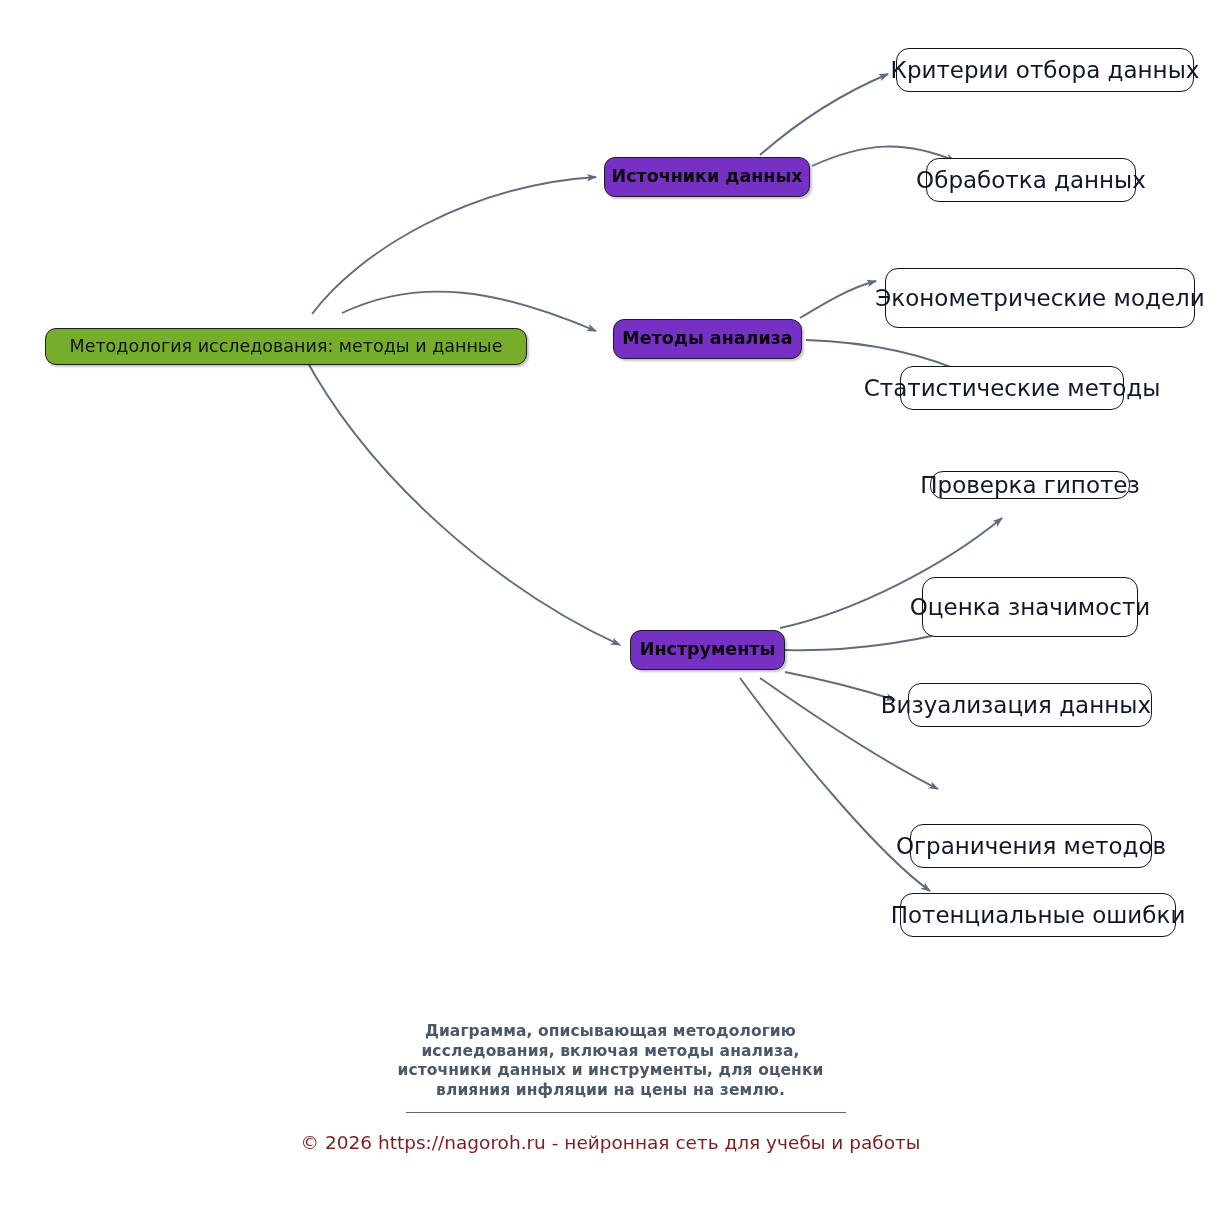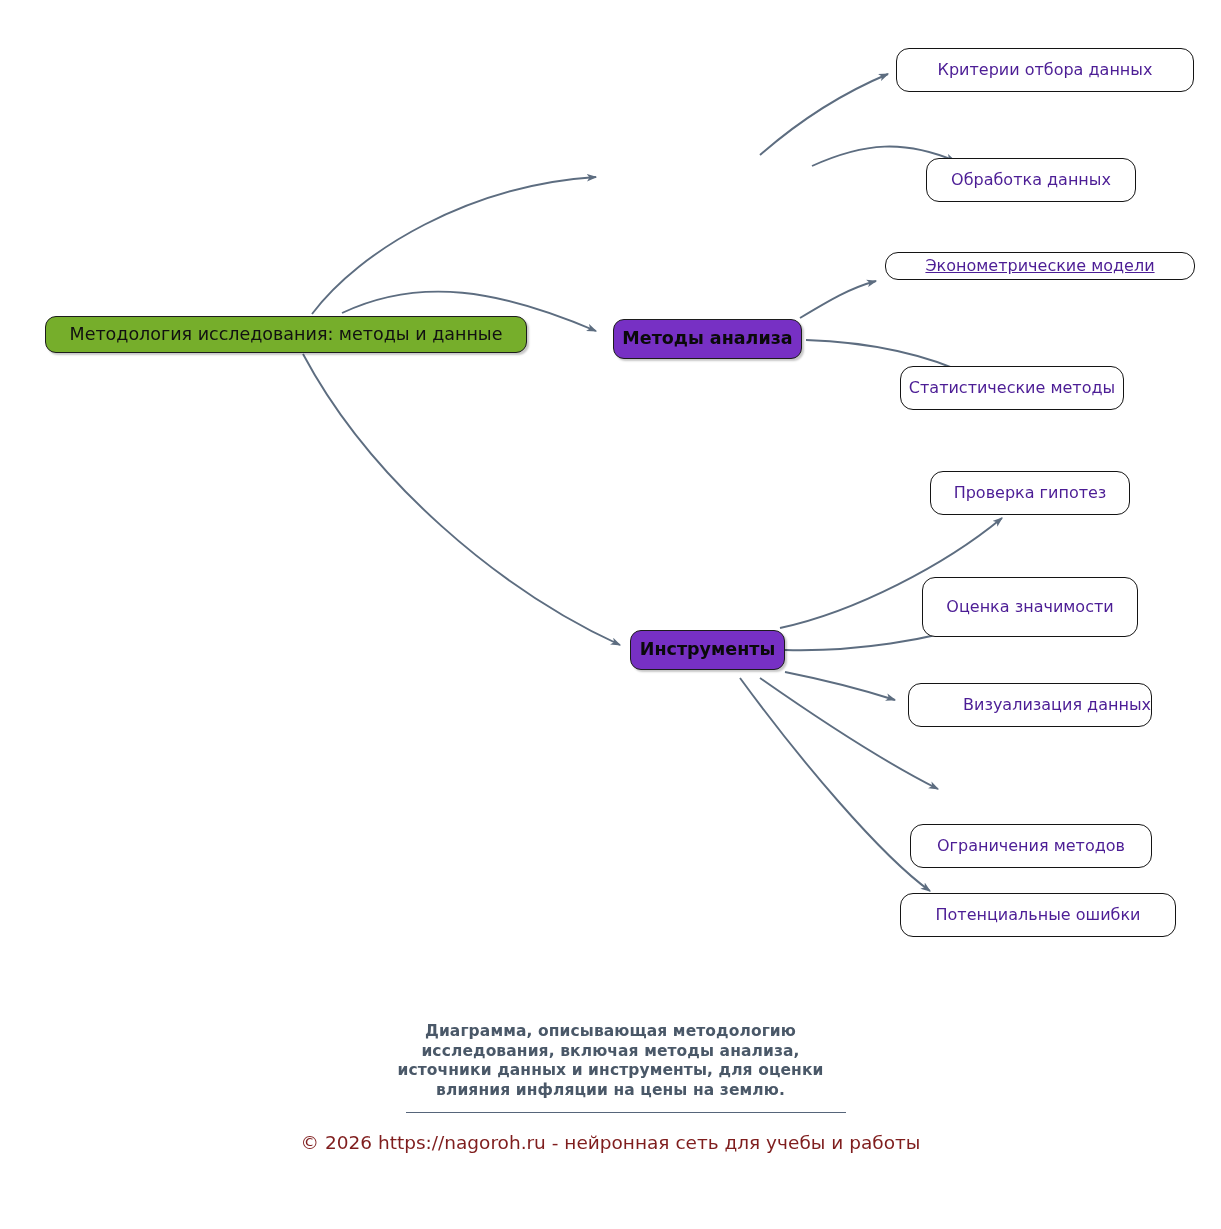--- a/index.html
+++ b/index.html
@@ -66,22 +66,22 @@
     color: #0a0a0a;
     font-size: 17.5px;
     font-weight: 600;
     box-shadow: 2px 2px 2px rgba(0,0,0,0.22);
   }
 
   
   .node-leaf {
     background: #ffffff;
     border: 1.7px solid #141414;
-    color: #4c1d95;
-    font-size: 16px;
+    color: #0f172a;
+    font-size: 23px;
     border-radius: 13px;
   }
   #caption {
     position: absolute;
     left: 0;
     top: 1022px;
     width: 1221px;
     text-align: center;
     color: #4A5868;
     font-size: 15.5px;
@@ -142,50 +142,53 @@
       <path d="M 785,650 C 855,652 930,640 983,622"></path>
 
       <path d="M 785,672 C 835,682 870,692 895,700"></path>
 
       <path d="M 760,678 C 820,720 890,765 938,789"></path>
 
       <path d="M 740,678 C 800,760 880,855 930,891"></path>
     </g>
   </svg>
 
-  <div class="node node-root" style="left:45px; top:316px; width:482px; height:37px;">
+  <div class="node node-root" style="left:45px; top:328px; width:482px; height:37px;">
     <span class="node-label">Методология исследования: методы и данные</span>
   </div>
 
+  <div class="node node-branch" style="left:604px; top:157px; width:206px; height:40px;">
+    <span class="node-label">Источники данных</span>
+  </div>
 
   <div class="node node-leaf" style="left:896px; top:48px; width:298px; height:44px;">
     <span class="node-label">Критерии отбора данных</span>
   </div>
 
   <div class="node node-leaf" style="left:926px; top:158px; width:210px; height:44px;">
     <span class="node-label">Обработка данных</span>
   </div>
 
   <div class="node node-branch" style="left:613px; top:319px; width:189px; height:40px;">
     <span class="node-label">Методы анализа</span>
   </div>
 
-  <div class="node node-leaf" style="left:885px; top:252px; width:310px; height:28px;text-decoration:underline;">
+  <div class="node node-leaf" style="left:885px; top:268px; width:310px; height:60px;">
     <span class="node-label">Эконометрические модели</span>
   </div>
 
   <div class="node node-leaf" style="left:900px; top:366px; width:224px; height:44px;">
     <span class="node-label">Статистические методы</span>
   </div>
 
   <div class="node node-branch" style="left:630px; top:630px; width:155px; height:40px;">
     <span class="node-label">Инструменты</span>
   </div>
 
-  <div class="node node-leaf" style="left:930px; top:471px; width:200px; height:44px;">
+  <div class="node node-leaf" style="left:930px; top:471px; width:200px; height:28px;">
     <span class="node-label">Проверка гипотез</span>
   </div>
 
   <div class="node node-leaf" style="left:922px; top:577px; width:216px; height:60px;">
     <span class="node-label">Оценка значимости</span>
   </div>
 
   <div class="node node-leaf" style="left:908px; top:683px; width:244px; height:44px;justify-content:flex-end;">
     <span class="node-label">Визуализация данных</span>
   </div>

